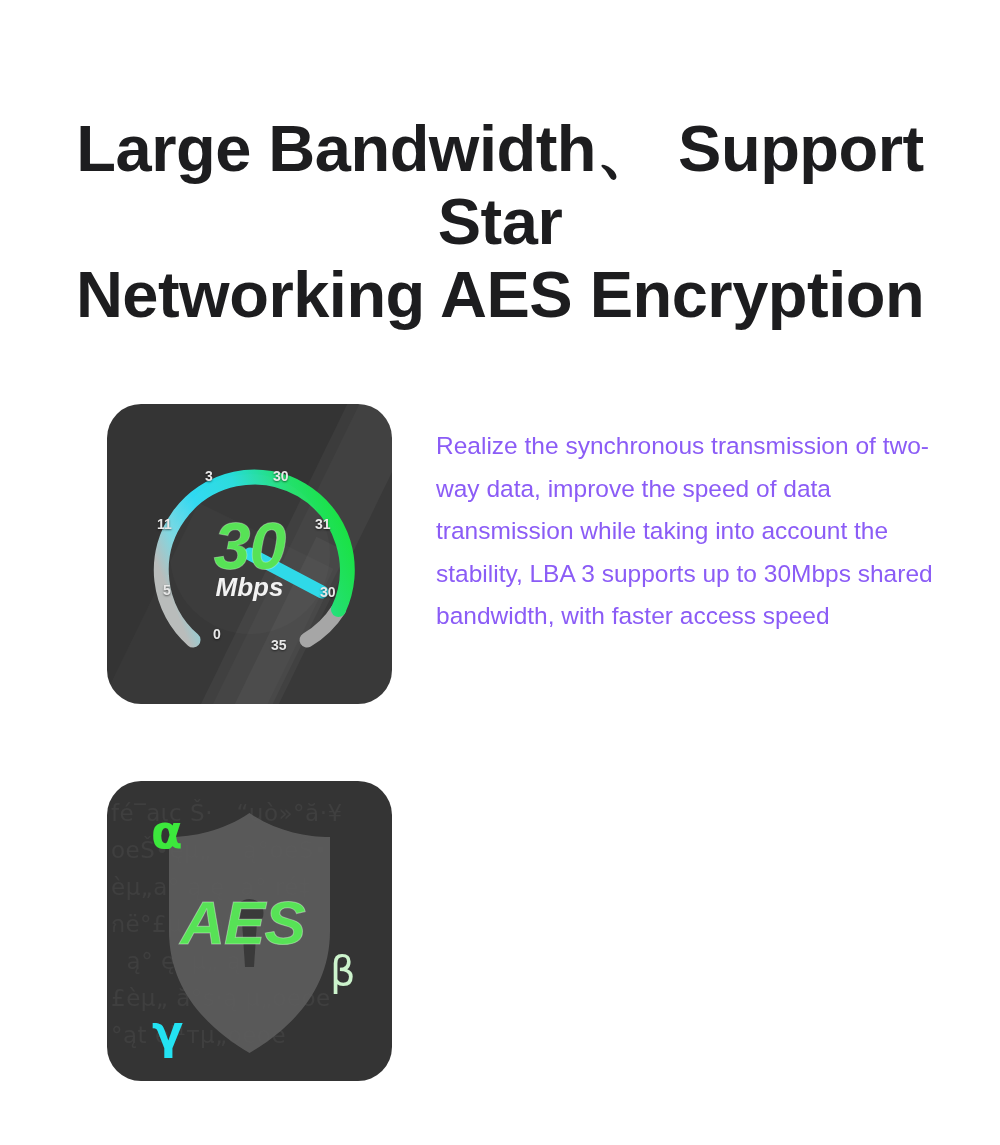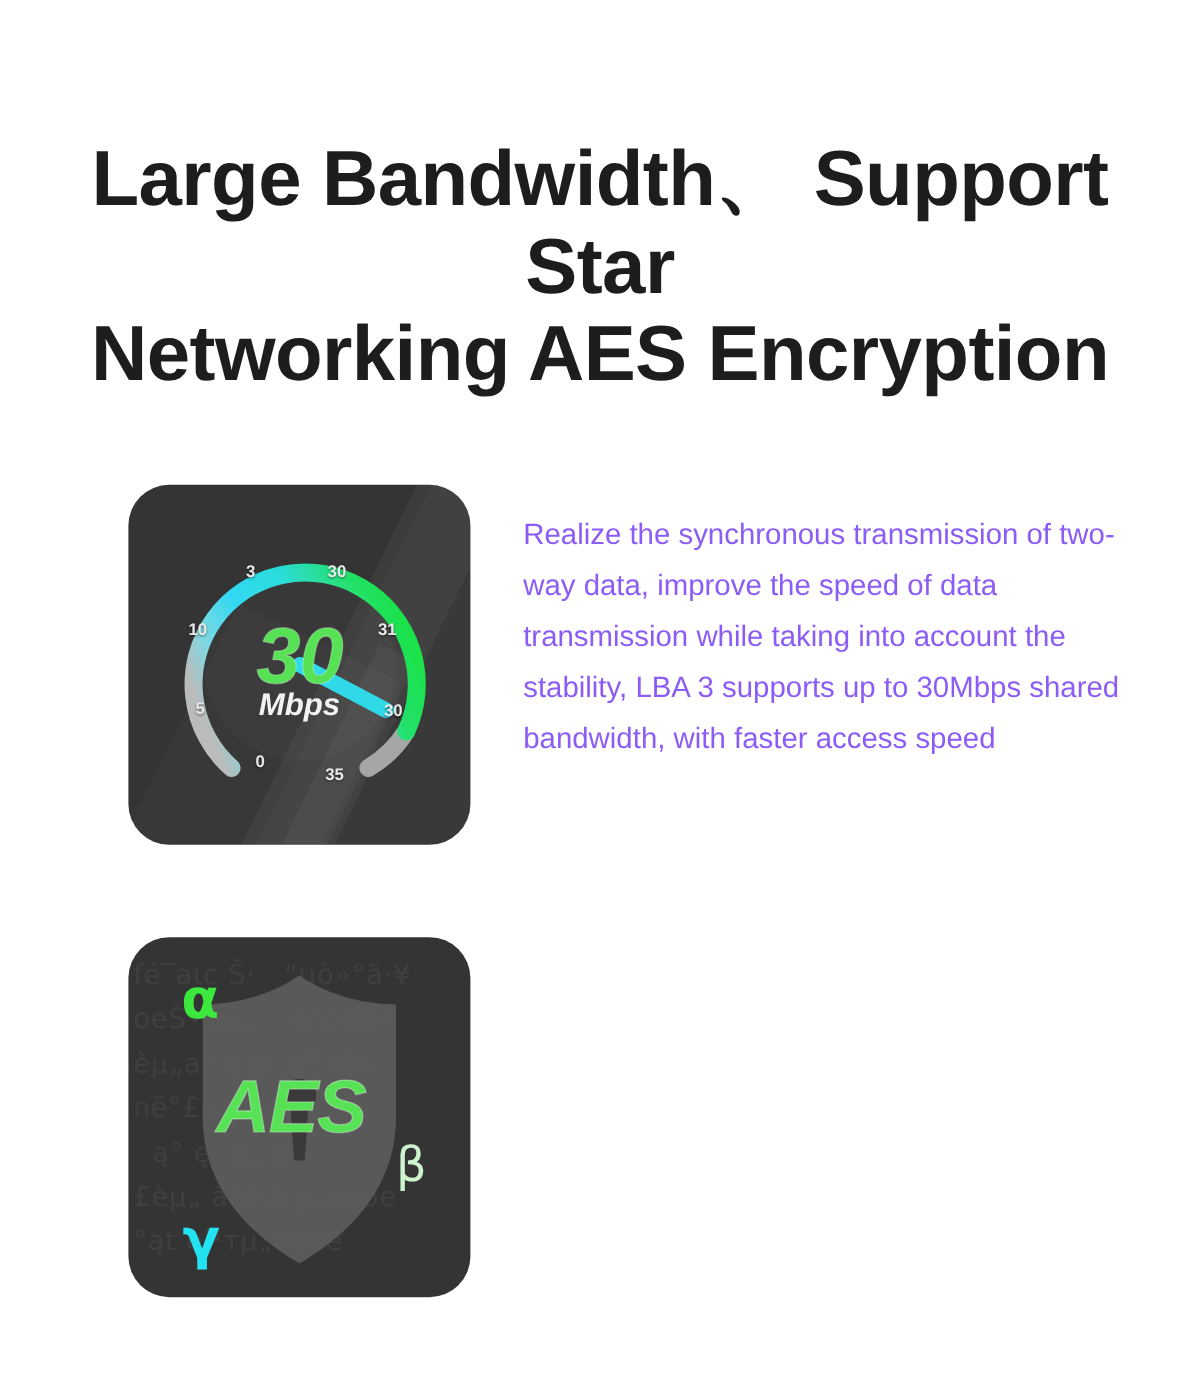--- a/index.html
+++ b/index.html
@@ -231,21 +231,21 @@
           <path d="M 86 236 A 93 93 0 1 1 231.5 205.5" fill="none" stroke="url(#arcGrad)" stroke-width="15" stroke-linecap="round"></path>
 
           <circle cx="143" cy="150" r="80" fill="rgba(255,255,255,0.022)"></circle>
 
           <line x1="143" y1="150" x2="215" y2="188" stroke="#2fd9e8" stroke-width="13" stroke-linecap="round"></line>
         </svg>
 
         
         <div class="tick-label" style="left:106px; top:222px;">0</div>
         <div class="tick-label" style="left:56px;  top:178px;">5</div>
-        <div class="tick-label" style="left:50px;  top:112px;">10</div>
+        <div class="tick-label" style="left:50px;  top:112px;">11</div>
         <div class="tick-label" style="left:98px;  top:64px;">3</div>
         <div class="tick-label" style="left:166px; top:64px;">30</div>
         <div class="tick-label" style="left:208px; top:112px;">31</div>
         <div class="tick-label" style="left:213px; top:180px;">30</div>
         <div class="tick-label" style="left:164px; top:233px;">35</div>
 
         
         <div class="gauge-value">30</div>
         <div class="gauge-unit">Mbps</div>
       </div>

